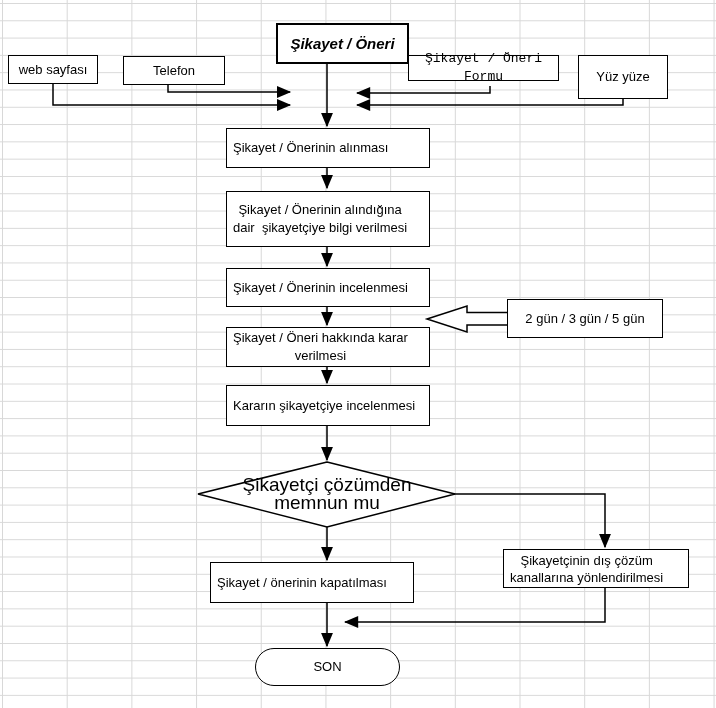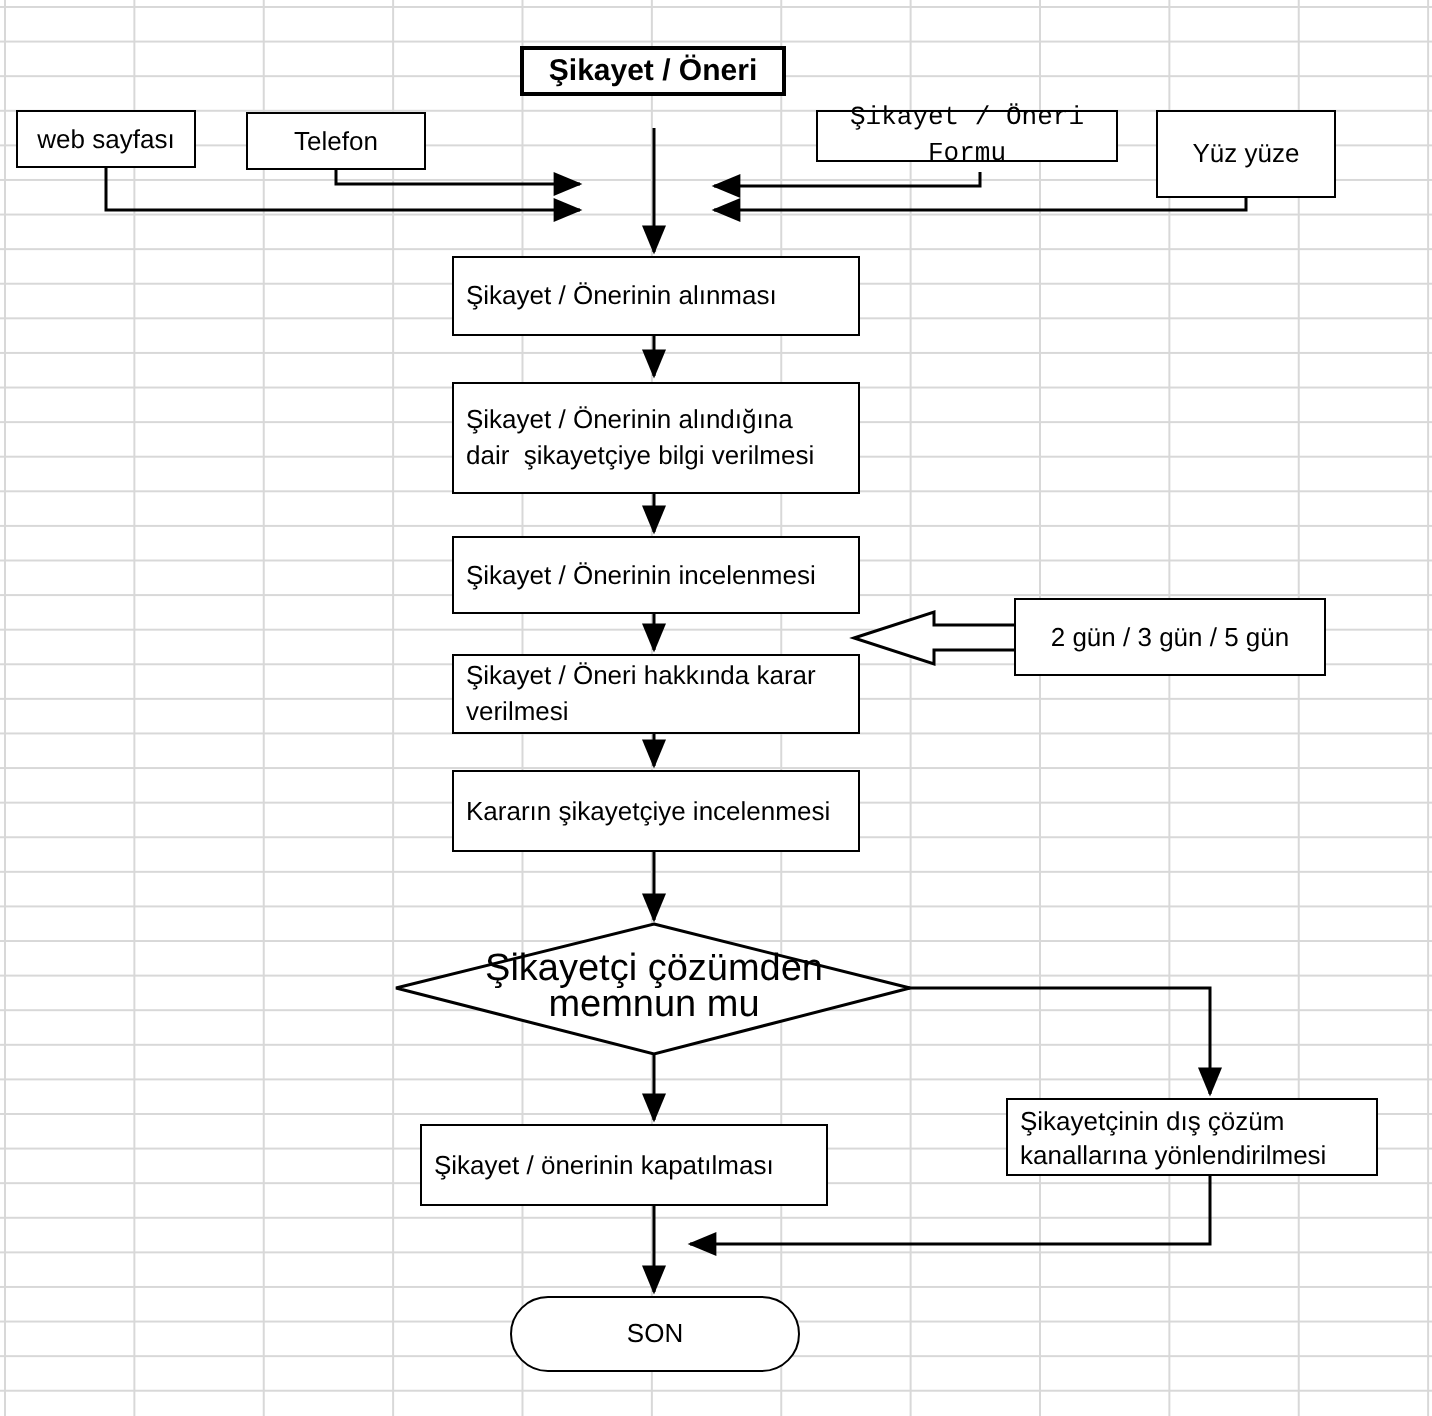--- a/index.html
+++ b/index.html
@@ -15,21 +15,21 @@
     color:#000;
   }
   .connectors{position:absolute;left:0;top:0;z-index:1;}
   .shape{
     position:absolute;z-index:2;box-sizing:border-box;
     background:#ffffff;border:1.5px solid #000;
     display:flex;align-items:center;
     font-size:13px;line-height:18px;
   }
   .shape .lbl{white-space:pre-wrap;}
-  .left-align{justify-content:flex-start;padding-left:6px;padding-right:2px;}
+  .left-align{justify-content:flex-start;padding-left:6px;padding-right:2px;text-align:center;}
   .center-align{justify-content:center;text-align:center;}
   .title-box{border-width:2px;font-weight:bold;font-size:15px;}
   .terminator{border-radius:19px;}
   .overlay-label{
     position:absolute;z-index:3;display:flex;align-items:center;justify-content:center;
     text-align:center;font-size:19px;line-height:18px;background:transparent;border:none;
   }
   .overlay-label .lbl{white-space:pre-wrap;}
   .tight{line-height:17px;}
 </style>
@@ -60,28 +60,28 @@
     <path d="M327 603 V646" fill="none" stroke="#000" stroke-width="1.5" marker-end="url(#arrow)"></path>
 
     <path d="M454 494 H605 V547" fill="none" stroke="#000" stroke-width="1.5" marker-end="url(#arrow)"></path>
     <path d="M605 587 V622 H345" fill="none" stroke="#000" stroke-width="1.5" marker-end="url(#arrow)"></path>
 
     <polygon points="327,462 455,494 327,527 198,494" fill="#ffffff" stroke="#000" stroke-width="1.5"></polygon>
 
     <polygon points="427,319 467,306 467,312.5 508,312.5 508,325 467,325 467,332" fill="#ffffff" stroke="#000" stroke-width="1.5"></polygon>
   </svg>
 
-  <div class="shape title-box center-align" style="left:260px;top:23px;width:133px;height:25px;">
+  <div class="shape title-box center-align" style="left:276px;top:23px;width:133px;height:41px;font-style:italic;">
     <span class="lbl">Şikayet / Öneri</span>
   </div>
 
   <div class="shape center-align" style="left:8px;top:55px;width:90px;height:29px;text-align:center;">
     <span class="lbl">web sayfası</span>
   </div>
-  <div class="shape center-align" style="left:123px;top:56px;width:90px;height:29px;">
+  <div class="shape center-align" style="left:123px;top:56px;width:102px;height:29px;">
     <span class="lbl">Telefon</span>
   </div>
   <div class="shape center-align" style="left:408px;top:55px;width:151px;height:26px;font-family:Liberation Mono, monospace;">
     <span class="lbl">Şikayet / Öneri Formu</span>
   </div>
   <div class="shape center-align" style="left:578px;top:55px;width:90px;height:44px;">
     <span class="lbl">Yüz yüze</span>
   </div>
 
   <div class="shape left-align" style="left:226px;top:128px;width:204px;height:40px;">

